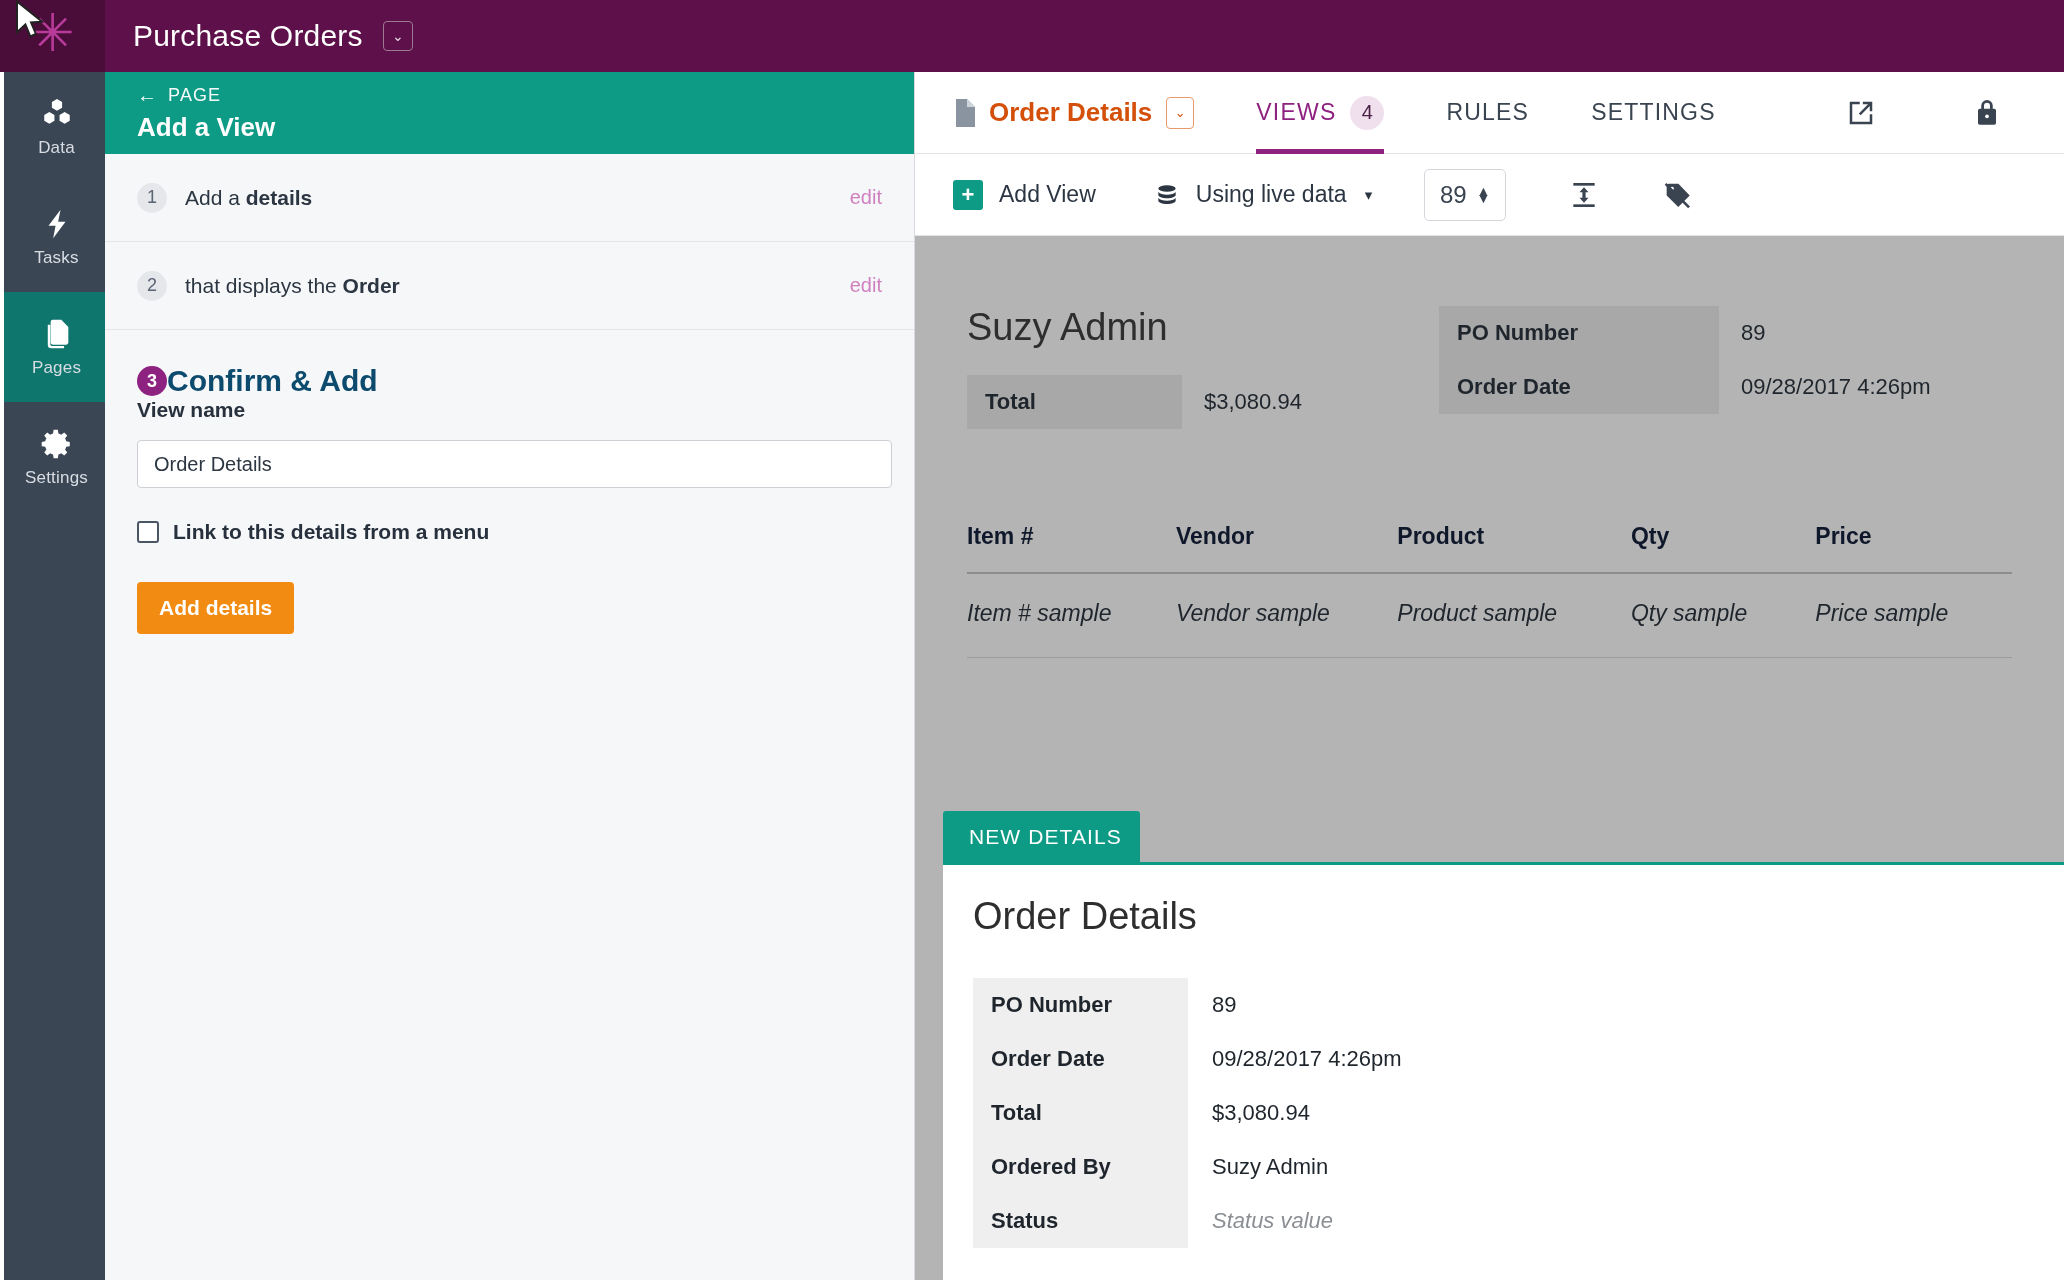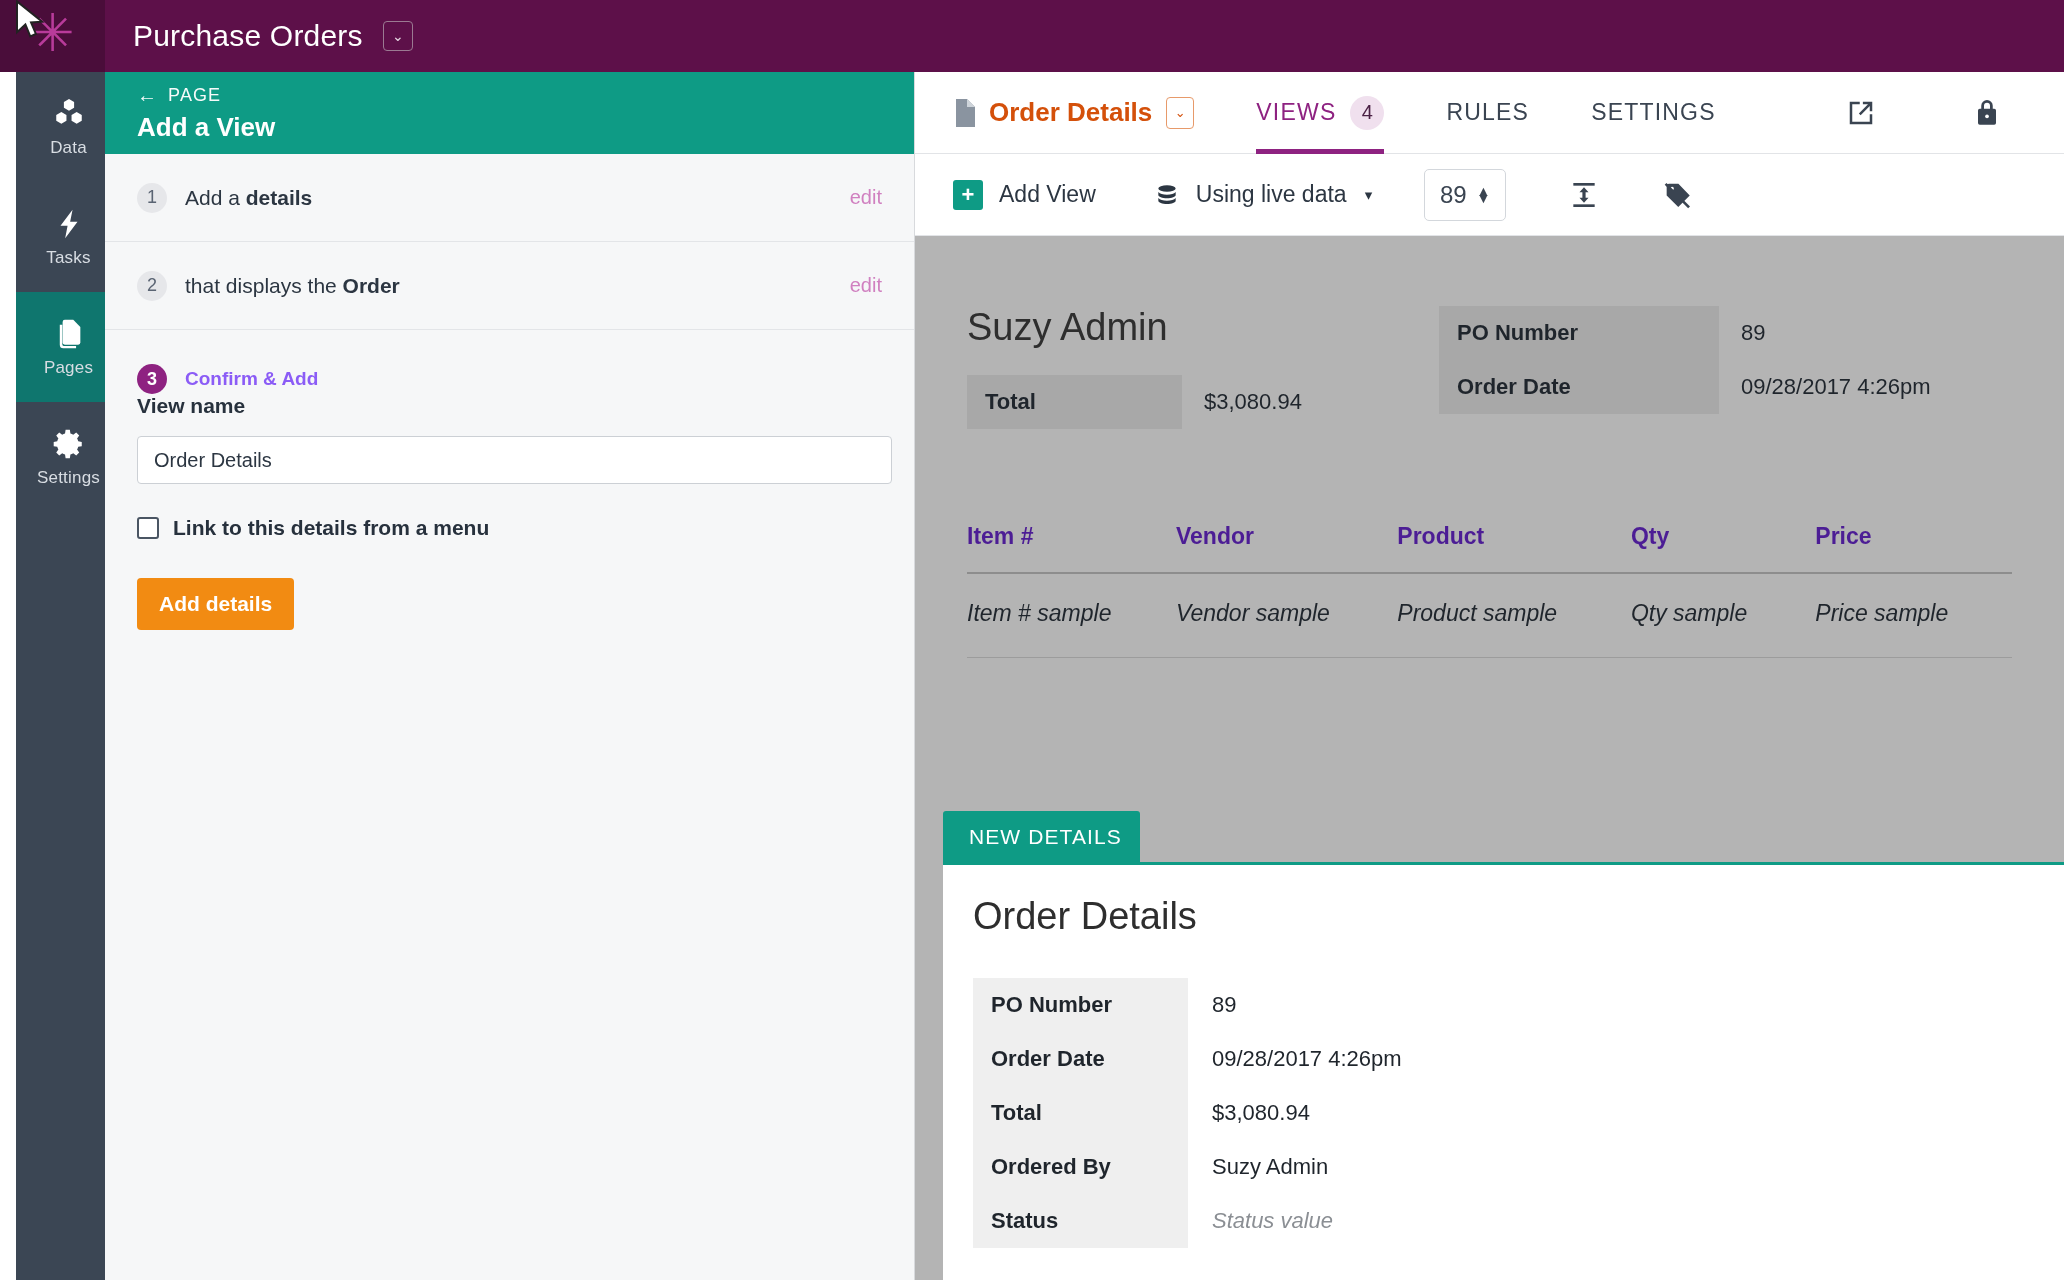--- a/index.html
+++ b/index.html
@@ -32,21 +32,21 @@
   }
   .title-caret {
     margin-left: 20px; width: 30px; height: 30px;
     border: 1.5px solid #9b7a92; border-radius: 4px;
     display: inline-flex; align-items: center; justify-content: center;
     color: #e5d7e2; font-size: 14px; line-height: 1;
   }
 
   
   .rail {
-    position: absolute; left: 16px; top: 72px; width: 105px; height: 1208px;
+    position: absolute; left: 4px; top: 72px; width: 105px; height: 1208px;
     background: #3b4654;
   }
   .rail-item {
     height: 110px; display: flex; flex-direction: column;
     align-items: center; justify-content: center; gap: 7px;
     color: #dfe3e8;
   }
   .rail-item.active { background: #0f766e; }
   .rail-label { font-size: 17px; color: #d8dde3; letter-spacing: .2px; }
   .rail-ico { width: 34px; height: 34px; display: block; }
@@ -80,21 +80,21 @@
     display: flex; align-items: center; justify-content: center;
     font-size: 18px; flex: 0 0 30px;
   }
   .step-num.active { background: #8e2281; color: #ffffff; font-weight: 700; }
   .step-text { margin-left: 18px; font-size: 21px; color: #2c3642; flex: 1; }
   .step-text b { font-weight: 700; }
   .step-edit { color: #d080c0; font-size: 20px; }
 
   .step3 { padding: 34px 32px 0 32px; }
   .step3-head { display: flex; align-items: center; }
-  .step3-title { margin-left: 18px; font-size: 19px; font-weight: 700; color: #8b5cf6; }
+  .step3-title { font-size: 30px; font-weight: 700; color: #0c4a6e; }
   .hint { font-style: italic; font-size: 20px; color: #303a46; margin-top: 26px; }
   .field-label { font-size: 21px; font-weight: 700; color: #27313d; }
   .view-input {
     margin-top: 18px; width: 755px; height: 48px;
     border: 1px solid #ccd0d5; border-radius: 4px; background: #ffffff;
     padding: 0 16px; font-size: 20px; color: #2c3642;
     font-family: "Liberation Sans", sans-serif;
   }
   .checkrow { margin-top: 32px; display: flex; align-items: center; gap: 14px; }
   .chk {
@@ -182,21 +182,21 @@
   .pv-lab {
     background: #a8a8a8; color: #1f252c; font-weight: 700; font-size: 22px;
     padding: 14px 18px; width: 215px;
   }
   .pv-val { color: #1f252c; font-size: 22px; padding: 14px 22px; }
   .pv-right { margin-left: 32px; }
   .pv-right .pv-lab { width: 280px; }
 
   .pv-table { margin-top: 78px; padding: 0 52px 0 52px; }
   .pv-th {
-    display: flex; font-weight: 700; font-size: 23px; color: #4c1d95;
+    display: flex; font-weight: 700; font-size: 23px; color: #0f172a;
     padding: 16px 0 22px 0; border-bottom: 2px solid #8d8d8d; justify-content: flex-end;
   }
   .pv-td {
     display: flex; font-style: italic; font-size: 23px; color: #1f252c;
     padding: 26px 0 30px 0; border-bottom: 1px solid #9c9c9c;
   }
   .c1 { width: 255px; } .c2 { width: 270px; } .c3 { width: 285px; }
   .c4 { width: 225px; } .c5 { width: 240px; }
 
   

